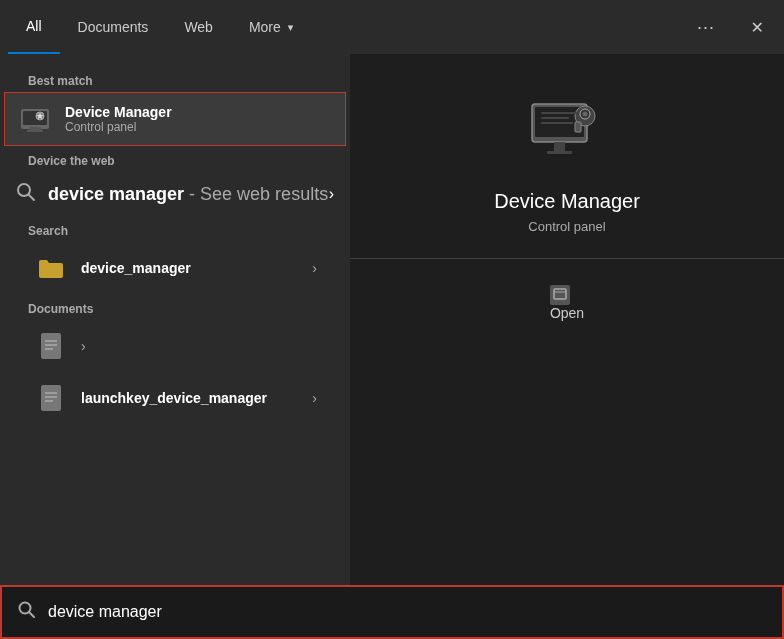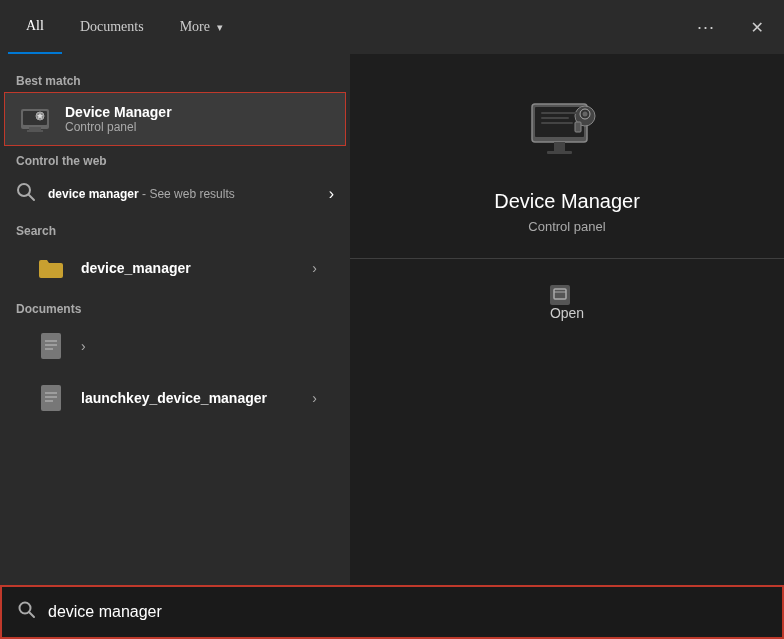--- a/index.html
+++ b/index.html
@@ -26,21 +26,20 @@
 
     .top-nav .nav-tab {
       color: #ccc;
       font-size: 14px;
       padding: 0 18px;
       height: 54px;
       display: flex;
       align-items: center;
       cursor: pointer;
       position: relative;
-      font-family: Liberation Serif, serif;
     }
 
     .top-nav .nav-tab.active {
       color: #fff;
       border-bottom: 2px solid #0078d4;
     }
 
     .top-nav .nav-more {
       display: flex;
       align-items: center;
@@ -78,21 +77,21 @@
     .left-panel {
       width: 350px;
       background: #2b2b2b;
       overflow-y: auto;
       padding: 12px 0;
     }
 
     .section-label {
       font-size: 12px;
       color: #aaa;
-      padding: 8px 16px 4px 16px;
+      padding: 8px 16px 4px 28px;
       font-weight: 600;
       text-transform: none;
     }
 
     .result-item {
       display: flex;
       align-items: center;
       padding: 8px 33px;
       cursor: pointer;
       position: relative;
@@ -140,21 +139,21 @@
     
     .web-search-item {
       display: flex;
       align-items: center;
       padding: 10px 16px;
       cursor: pointer;
       color: #fff;
     }
 
     .web-search-text {
-      font-size: 12px;
+      font-size: 18px;
       color: #ccc;
     }
 
     .web-search-text span {
       color: #fff;
       font-weight: 600;
     }
 
     
     .right-panel {
@@ -248,20 +247,23 @@
 </head>
 <body>
 
 <div class="top-nav">
   <div class="nav-tab active">
     <span>All</span>
   </div>
   <div class="nav-tab">
     <span>Documents</span>
   </div>
+  <div class="nav-tab">
+    <span>Web</span>
+  </div>
   <div class="nav-tab nav-more">
     <span>More</span>
     <span style="font-size:11px; margin-left:3px;">▾</span>
   </div>
   <div class="top-nav-right">
     <div class="dots-btn">···</div>
     <div class="close-btn">✕</div>
   </div>
 </div>
 
@@ -281,21 +283,21 @@
           <circle cx="21" cy="13" r="4" fill="#888" stroke="#aaa" stroke-width="1"></circle>
           <path d="M21 10 L22 12 L24 12 L22.5 13.5 L23 16 L21 14.5 L19 16 L19.5 13.5 L18 12 L20 12 Z" fill="#ddd"></path>
         </svg>
       </div>
       <div class="item-text">
         <div class="item-title">Device Manager</div>
         <div class="item-subtitle">Control panel</div>
       </div>
     </div>
 
-    <div class="section-label">Control the web</div>
+    <div class="section-label">Device the web</div>
     <div class="web-search-item">
       <div class="item-icon" style="margin-right:12px;">
         <svg width="20" height="20" viewBox="0 0 20 20">
           <circle cx="8" cy="8" r="6" fill="none" stroke="#aaa" stroke-width="2"></circle>
           <line x1="13" y1="13" x2="18" y2="18" stroke="#aaa" stroke-width="2" stroke-linecap="round"></line>
         </svg>
       </div>
       <div class="web-search-text">
         <span>device manager</span><span style="color:#aaa; font-weight:400;"> - See web results</span>
       </div>

